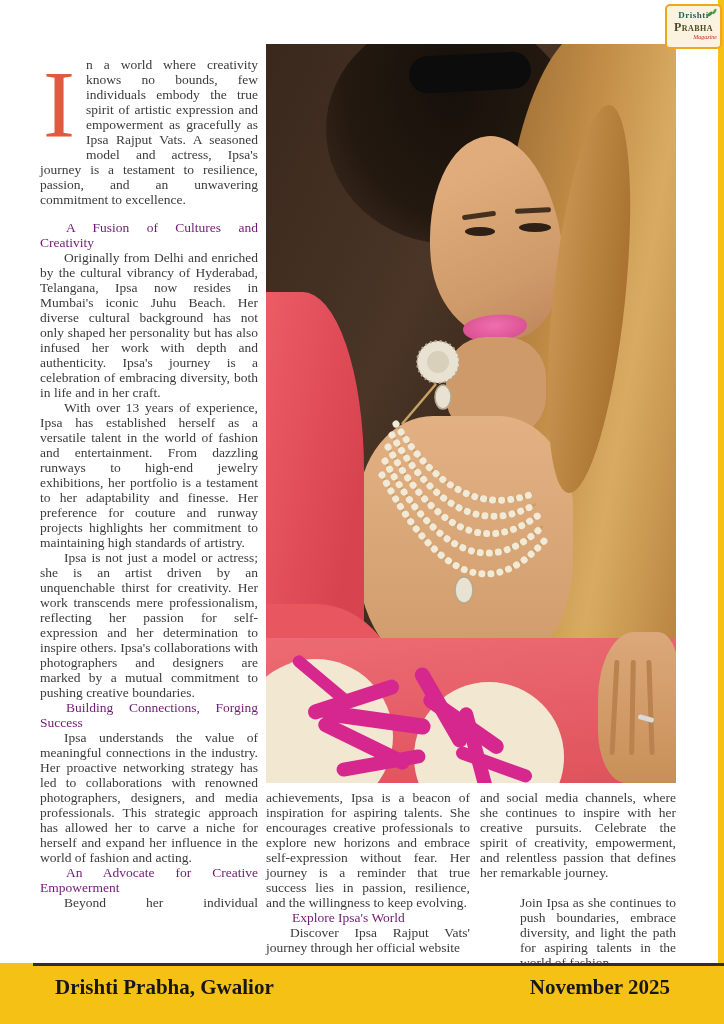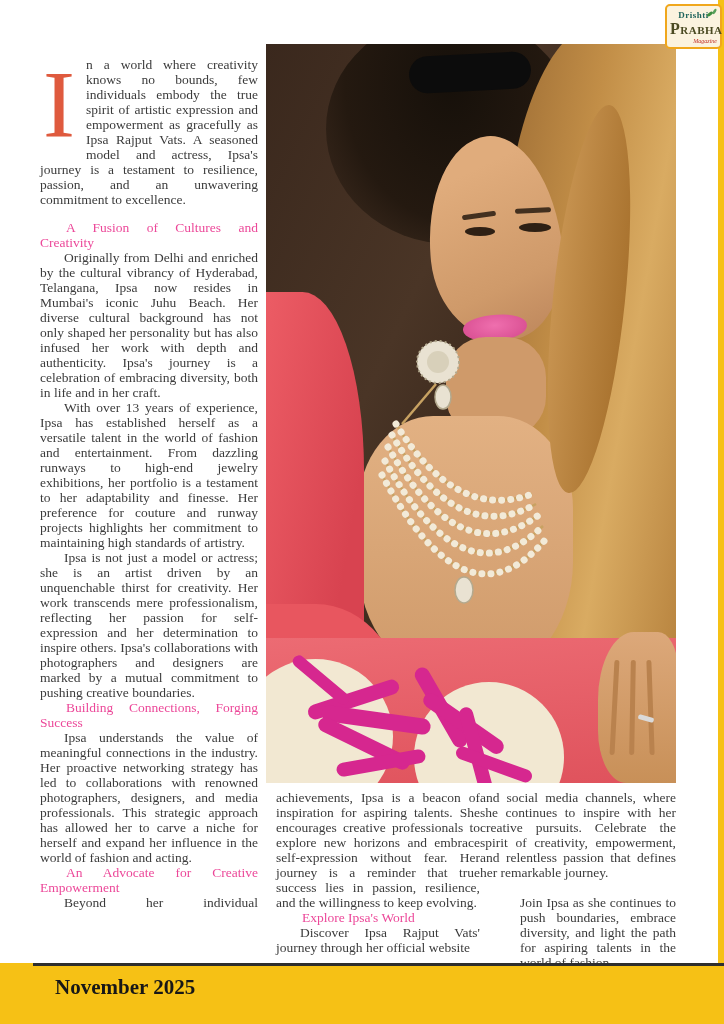--- a/index.html
+++ b/index.html
@@ -7,33 +7,33 @@
         font-family:"Liberation Serif",serif;}
 
   
   .side-strip{position:absolute;right:0;top:0;width:6px;height:1024px;background:#f6c115;}
 
   
   .logo{position:absolute;top:4px;right:2px;width:57px;height:45px;box-sizing:border-box;
         border:2px solid #f0a71c;border-radius:5px;background:#fbf3df;z-index:30;
         padding:5px 3px 2px 3px;text-align:center;line-height:1;}
   .logo .l1{display:block;font-size:9px;color:#1f645c;font-weight:bold;letter-spacing:.5px;}
-  .logo .l2{display:block;font-size:16px;color:#4a4a22;font-weight:bold;font-variant:small-caps;letter-spacing:.5px;margin-top:1px;}
+  .logo .l2{display:block;font-size:12px;color:#4a4a22;font-weight:bold;font-variant:small-caps;letter-spacing:.5px;margin-top:1px;}
   .logo .l3{display:block;font-size:6px;color:#c03028;font-style:italic;text-align:right;margin-top:1px;}
   .logo svg.leaf{position:absolute;top:2px;right:2px;}
 
   
   .col{position:absolute;font-size:13.5px;line-height:15px;color:#3b3b3b;text-align:justify;}
   .col p{margin:0;}
-  .head{color:#ec4899;text-indent:26px;margin:0;font-size:13.5px;line-height:15px;font-weight:normal;text-align:justify;}
+  .head{color:#701a75;text-indent:26px;margin:0;font-size:13.5px;line-height:15px;font-weight:normal;text-align:justify;}
   .ind{text-indent:24px;}
   .gap-top{margin-top:13px !important;}
   .last-just{text-align-last:justify;}
   #col-left{left:40px;top:57px;width:218px;}
-  #col-mid{left:276px;top:790px;width:204px;}
+  #col-mid{left:266px;top:790px;width:204px;}
   #col-right{left:480px;top:790px;width:196px;}
   #col-right .p2{margin-top:15px;margin-left:40px;}
 
   .dropcap{float:left;font-size:96px;line-height:88px;height:92px;width:38px;
            color:#df5a3e;margin:4px 8px 0 0;text-align:center;}
 
   
   .photo{position:absolute;left:266px;top:44px;width:410px;height:739px;overflow:hidden;
          background:linear-gradient(115deg,#3a281d 0%,#4a3526 35%,#2b1c12 75%,#241710 100%);}
   .photo *{position:absolute;}
@@ -183,17 +183,18 @@
   </div>
 
   <div id="col-right" class="col">
     <p>and social media channels, where she continues to inspire with her creative pursuits. Celebrate the spirit of creativity, empowerment, and relentless passion that defines her remarkable journey.</p>
     <p class="p2">Join Ipsa as she continues to push boundaries, embrace diversity, and light the path for aspiring talents in the world of fashion</p>
   </div>
 
   <div class="footer">
     <div class="topline"></div>
     <div class="txt">
+      <span>Drishti Prabha, Gwalior</span>
       <span>November 2025</span>
     </div>
   </div>
 
 </div>
 
 </body></html>

